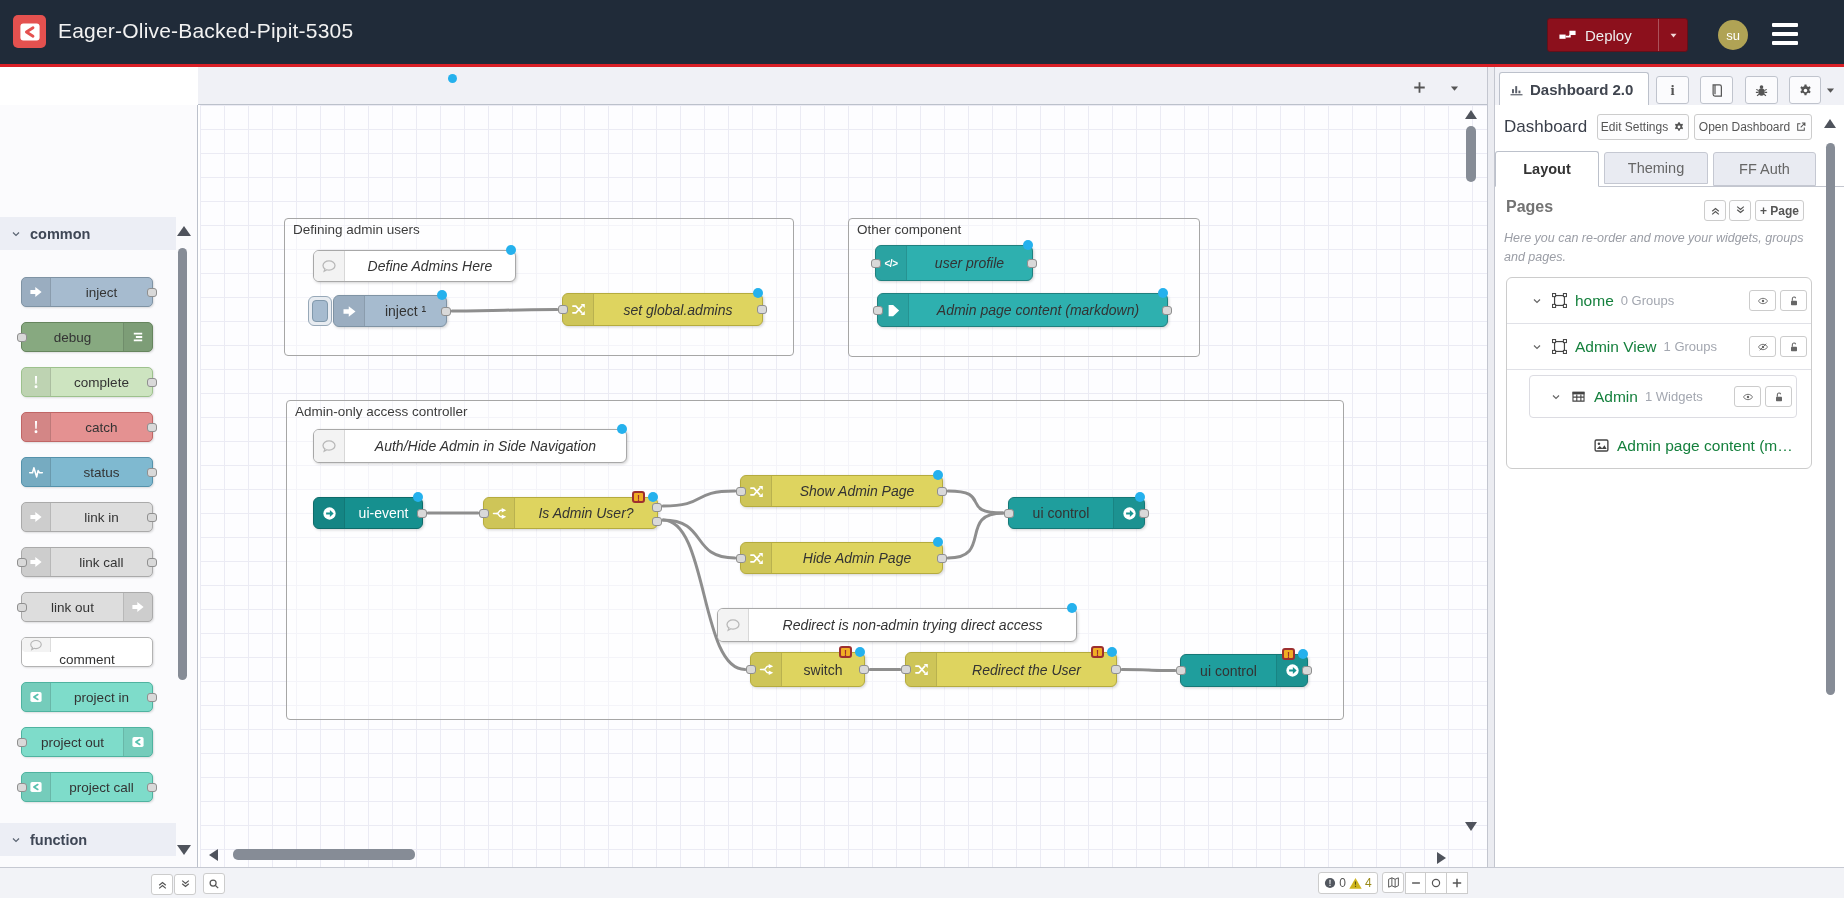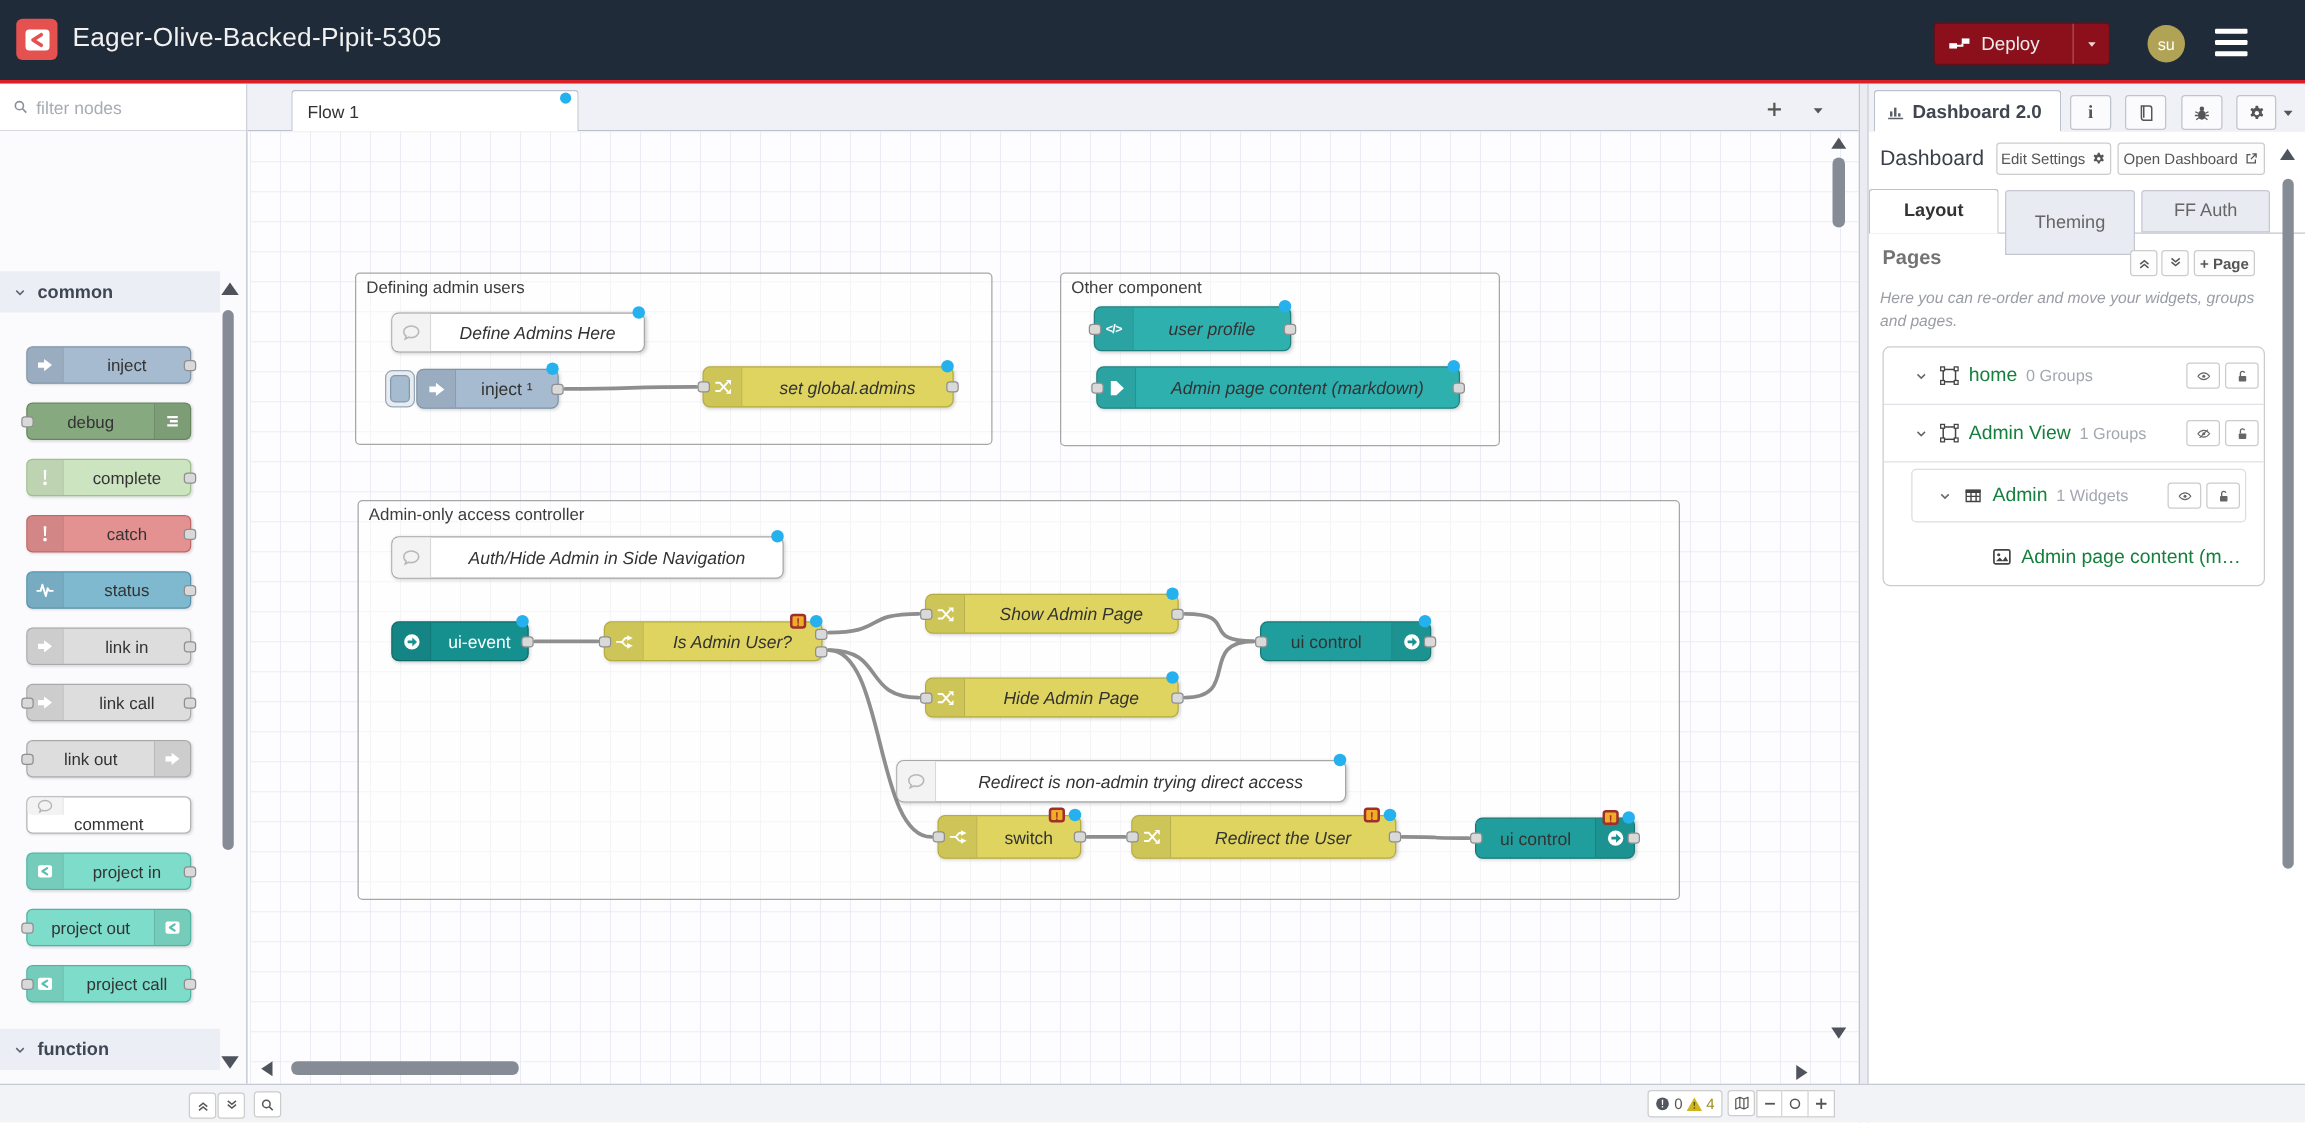--- a/index.html
+++ b/index.html
@@ -142,33 +142,21 @@
     </div>
     <div id="avatar" class="abs">su</div>
     <div id="burger" class="abs">
         <span></span>
         <span></span>
         <span></span>
       </div>
   </div>
   <div id="redline" class="abs"></div>
 
-  <div id="filterbox" class="abs">
-    <span class="icn" data-icon="search">
-        <svg viewBox="0 0 20 20">
-          <circle cx="8.5" cy="8.5" r="5" fill="none" stroke="currentColor" stroke-width="2"></circle>
-          <path d="M12.5 12.5L17 17" stroke="currentColor" stroke-width="2"></path>
-        </svg>
-      </span>
-    <span id="filter-text">filter nodes</span>
-  </div>
   <div id="tabbar" class="abs"></div>
-  <div id="flowtab" class="abs">
-      <span>Flow 1</span>
-    </div>
   <div id="flowtab-dot" class="abs"></div>
   <div id="tab-plus" class="abs icn" data-icon="plus" style="font-size:15px;">
       <svg viewBox="0 0 20 20">
         <path fill="currentColor" d="M8.8 3h2.4v5.8H17v2.4h-5.8V17H8.8v-5.8H3V8.8h5.8z"></path>
       </svg>
     </div>
   <div id="tab-caret" class="abs icn" data-icon="caretdown">
       <svg viewBox="0 0 20 20">
         <path fill="currentColor" d="M4.5 7h11L10 13.5z"></path>
       </svg>
@@ -603,21 +591,21 @@
           <svg viewBox="0 0 20 20">
             <path fill="none" stroke="currentColor" stroke-width="1.7" d="M9 4.5H4.5v11h11V11"></path>
             <path fill="none" stroke="currentColor" stroke-width="1.7" d="M11.5 3.5h5v5M16 4l-6.5 6.5"></path>
           </svg>
         </span>
     </div>
     <div id="sbtabs" class="abs">
       <div class="sbtab2 active" style="left:0;top:5px;width:104px;height:36px;">
           <span>Layout</span>
         </div>
-      <div class="sbtab2 idle" style="left:109px;top:6px;width:104px;height:52px;">
+      <div class="sbtab2 idle" style="left:109px;top:6px;width:104px;height:32px;">
           <span>Theming</span>
         </div>
       <div class="sbtab2 idle" style="left:218px;top:6px;width:103px;height:34px;">
           <span>FF Auth</span>
         </div>
     </div>
     <div id="pages-title" class="abs">Pages</div>
     <div class="sm-btn" style="left:209px;top:95px;width:22px;height:21px;">
         <span data-icon="dblup" style="font-size:11px;">
           <svg viewBox="0 0 20 20">

